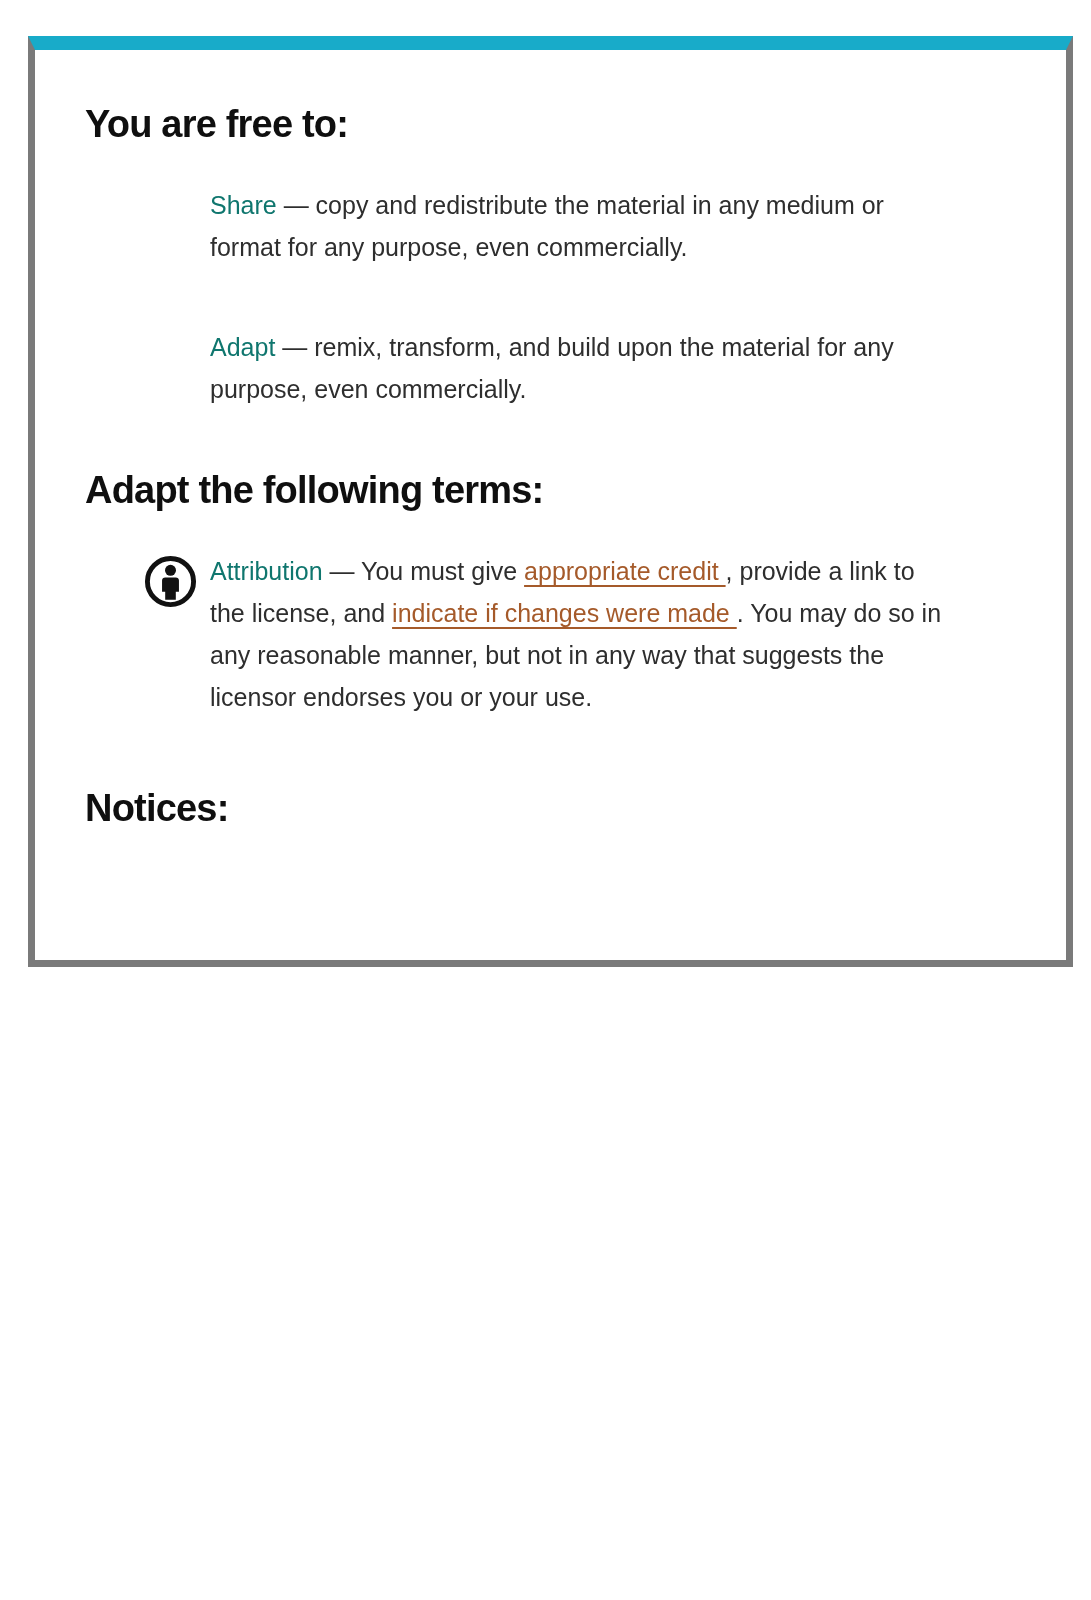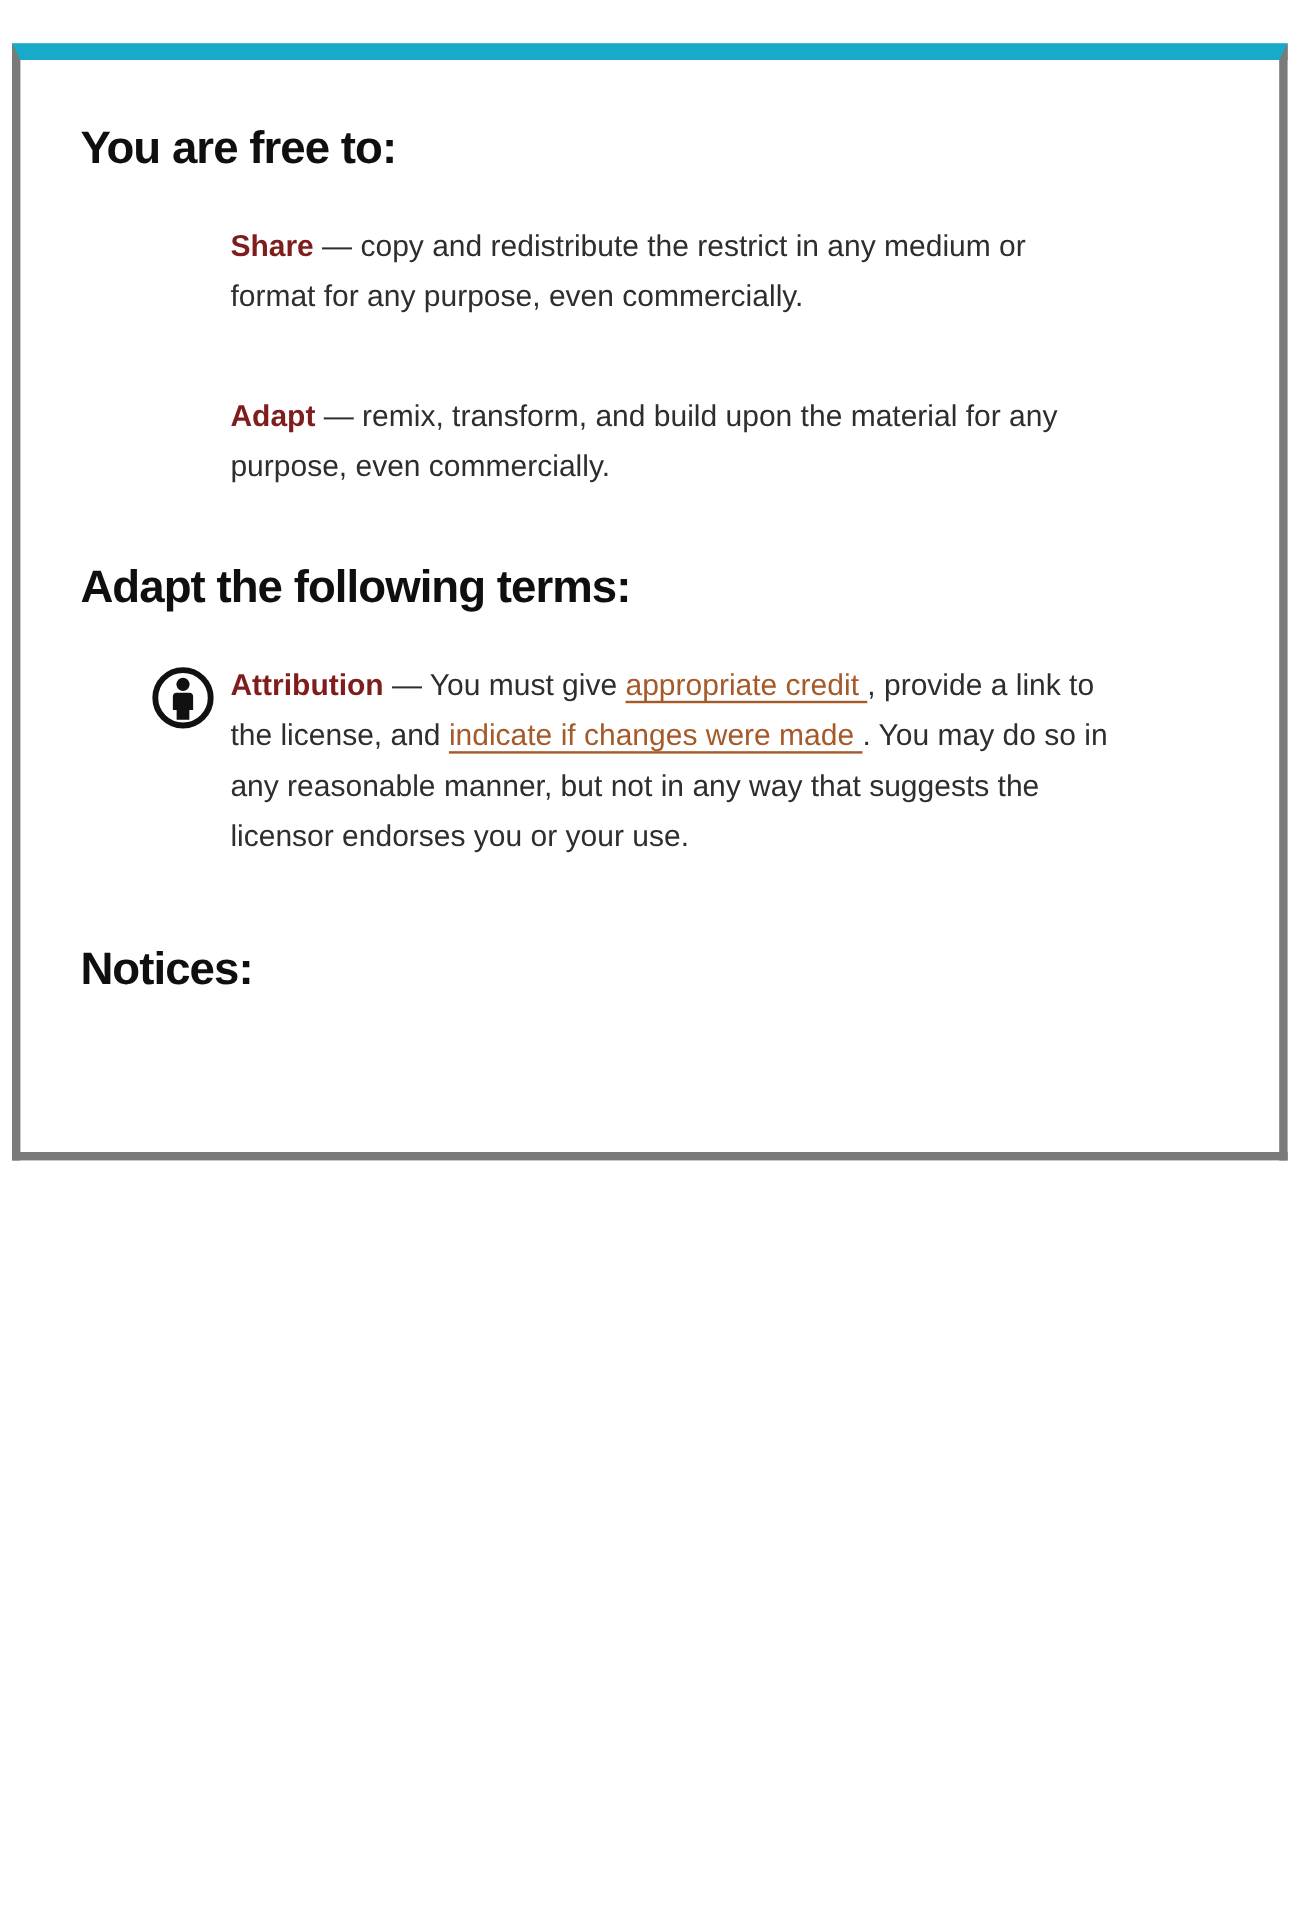--- a/index.html
+++ b/index.html
@@ -1,20 +1,20 @@
 <!DOCTYPE html>
 <html style="--accent-cyan: #18abc9; --border-gray: #7a7a7a; --link-brown: #a55a2a; --heading-color: #0f0f0f; --body-color: #2e2e2e;"><head>
 <meta charset="utf-8">
 <style>
   html, body { margin: 0; padding: 0; background: #ffffff; }
   .page {
     width: 1091px;
     min-height: 1600px;
     box-sizing: border-box;
-    padding: 36px 18px 0 10px;
+    padding: 36px 18px 0 28px;
     font-family: "Liberation Sans", "DejaVu Sans", sans-serif;
     color: #2e2e2e;
     background: #ffffff;
   }
   .deed-box {
     box-sizing: border-box;
     background: #ffffff;
     border: 7px solid var(--border-gray, #7a7a7a);
     border-top: 14px solid var(--accent-cyan, #18abc9);
     padding: 30px 31px 92px 50px;
@@ -33,21 +33,21 @@
     line-height: 42px;
     margin: 0 0 58px 0;
     max-width: 985px;
     white-space: pre-wrap;
     color: #2e2e2e;
   }
   .para:last-child { margin-bottom: 0; }
   .indent { margin-left: 125px; }
   .term-block { position: relative; margin-left: 125px; margin-bottom: 68px; }
   .term-block .para { margin-bottom: 0; }
-  strong.term { font-weight: 700; color: #7f1d1d; }
+  strong.term { font-weight: 400; color: #0f766e; }
   a.link {
     color: var(--link-brown, #a55a2a);
     text-decoration: underline;
     text-decoration-thickness: 2px;
     text-underline-offset: 5px;
     cursor: pointer;
   }
   .term-icon {
     position: absolute;
     left: -67px;
@@ -59,21 +59,21 @@
   .term-icon svg { display: block; width: 55px; height: 55px; }
 </style>
 </head>
 <body>
 
 <div class="page">
   <div class="deed-box">
 
     <h2 class="first">You are free to:</h2>
 
-    <p class="para indent"><strong class="term">Share</strong><span> — copy and redistribute the restrict in any medium or
+    <p class="para indent"><strong class="term">Share</strong><span> — copy and redistribute the material in any medium or
 format for any purpose, even commercially.</span></p>
 
     <p class="para indent"><strong class="term">Adapt</strong><span> — remix, transform, and build upon the material for any
 purpose, even commercially.</span></p>
 
 
     <h2>Adapt the following terms:</h2>
 
     <div class="term-block">
       <span class="term-icon">

